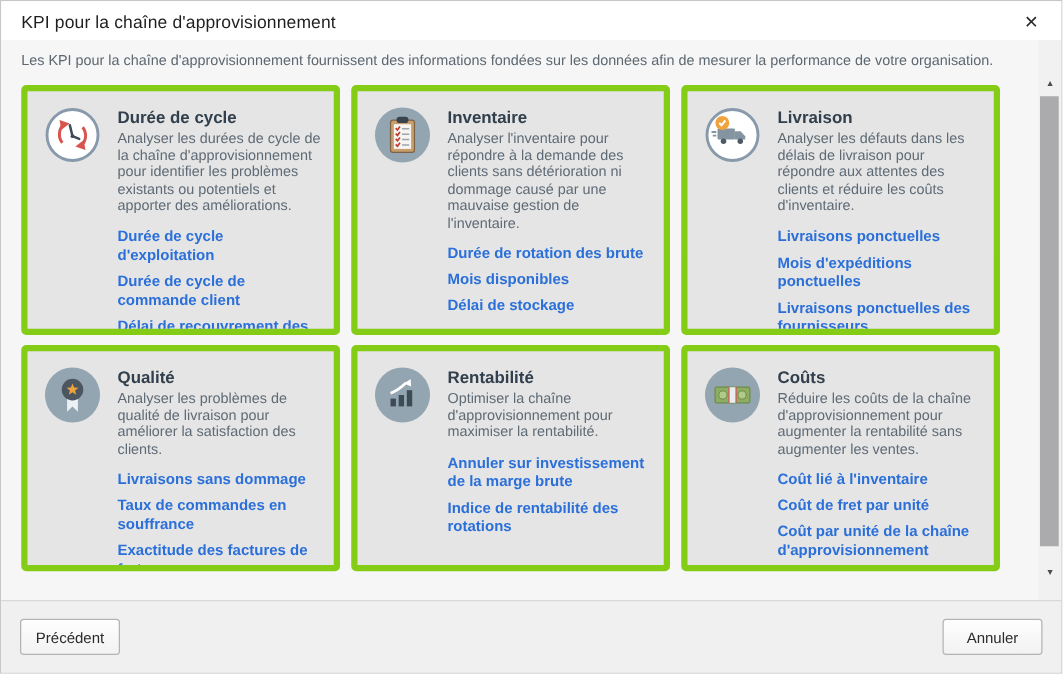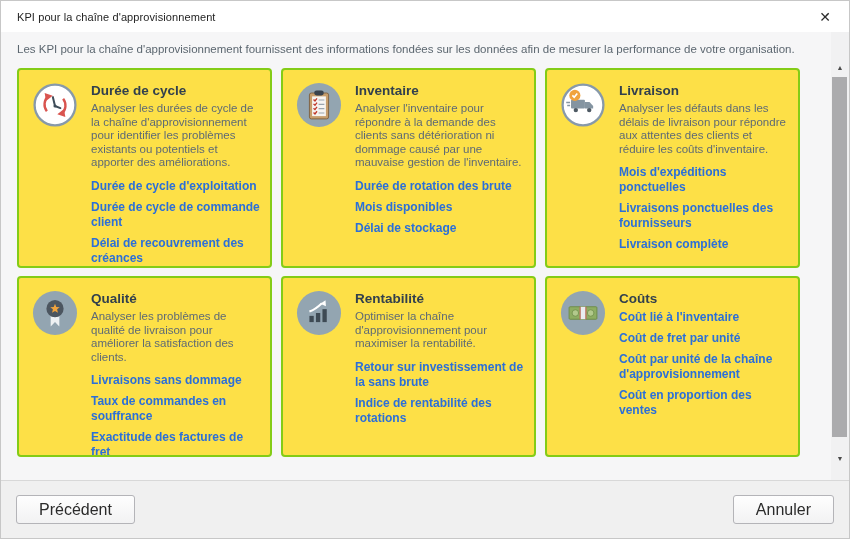--- a/index.html
+++ b/index.html
@@ -3,47 +3,47 @@
 <meta charset="utf-8">
 <style>
   * { box-sizing: border-box; margin: 0; padding: 0; }
   html,body { width:850px; height:539px; }
   body { font-family:"Liberation Sans", sans-serif; background:#fff; }
 
   .dialog { width:850px; height:539px; border:1px solid #c7c7c7; display:flex; flex-direction:column; background:#fff; }
 
   
   .dlg-header { flex:0 0 31px; background:#fff; display:flex; align-items:center; justify-content:space-between; padding:0 12px 0 16px; }
-  .dlg-title { font-size:11px; color:#1f1f1f; letter-spacing:.1px; }
+  .dlg-title { font-size:14px; color:#1f1f1f; letter-spacing:.1px; }
   .close-btn { font-size:14px; color:#2b2b2b; cursor:pointer; padding:2px 6px; line-height:1; }
 
   
   .content { flex:1 1 auto; position:relative; background:#f6f6f7; overflow:hidden; }
   .content-inner { position:absolute; left:0; top:0; right:18px; bottom:0; padding:11px 31px 0 16px; }
   .subtitle { font-size:11.5px; color:#5c6770; margin-bottom:13px; }
 
   .cards { display:grid; grid-template-columns:repeat(3,1fr); grid-template-rows:200px 181px; gap:8px 9px; }
-  .card { background:#fde047; border:2px solid #84cc16; border-radius:4px; padding:12px 10px 8px 13px; display:flex; overflow:hidden; }
+  .card { background:#e5e5e5; border:5px solid #84cc16; border-radius:4px; padding:12px 10px 8px 13px; display:flex; overflow:hidden; }
   .card-icon { flex:0 0 46px; width:46px; height:46px; margin-right:13px; }
   .card-icon svg { width:46px; height:46px; display:block; }
   .card-body { flex:1 1 auto; min-width:0; }
   .card-title { font-size:13.5px; font-weight:700; color:#32404d; margin:1px 0 4px 0; }
   .card-desc { font-size:11.5px; line-height:1.18; color:#5e6a75; margin-bottom:9px; }
   .kpi-link { display:block; font-size:12px; font-weight:700; color:#2b6fd9; line-height:1.25; margin-bottom:6px; text-decoration:none; cursor:pointer; }
 
   
   .scrollbar { position:absolute; top:0; right:0; bottom:0; width:18px; background:#f1f1f2; }
   .scroll-arrow { position:absolute; left:0; width:18px; height:17px; display:flex; align-items:center; justify-content:center; font-size:7px; color:#4a4a4a; cursor:pointer; }
   .scroll-arrow.up { top:27px; }
   .scroll-arrow.down { bottom:13px; }
   .scroll-thumb { position:absolute; left:1px; width:15px; top:45px; height:360px; background:#ababad; cursor:grab; }
 
   
   .dlg-footer { flex:0 0 58px; background:#f0f0f0; border-top:1px solid #d8d8d8; display:flex; align-items:center; justify-content:space-between; padding:0 15px; }
-  .btn { min-width:80px; height:29px; background:linear-gradient(#fefefe,#f2f2f3); border:1px solid #b4b4b8; border-radius:3px; font-family:"Liberation Sans",sans-serif; font-size:16px; color:#2b2b2b; cursor:pointer; padding:0 22px; }
+  .btn { min-width:80px; height:29px; background:linear-gradient(#fefefe,#f2f2f3); border:1px solid #b4b4b8; border-radius:3px; font-family:"Liberation Sans",sans-serif; font-size:12px; color:#2b2b2b; cursor:pointer; padding:0 6px; }
 </style>
 </head>
 <body>
 
 <div class="dialog">
 
   <div class="dlg-header">
     <div class="dlg-title">KPI pour la chaîne d'approvisionnement</div>
     <div class="close-btn">✕</div>
   </div>
@@ -128,20 +128,21 @@
               <circle cx="16.5" cy="29.3" r="2.3" fill="#4e5a64"></circle>
               <circle cx="30.5" cy="29.3" r="2.3" fill="#4e5a64"></circle>
               <circle cx="15.5" cy="14" r="5.8" fill="#f0a33d"></circle>
               <path d="M12.9 14 l1.9 1.9 3.2-4" stroke="#ffffff" stroke-width="1.7" fill="none"></path>
             </svg>
           </div>
           <div class="card-body">
             <div class="card-title">Livraison</div>
             <div class="card-desc">Analyser les défauts dans les délais de livraison pour répondre aux attentes des clients et réduire les coûts d'inventaire.</div>
             <div>
+              <a class="kpi-link">Livraisons ponctuelles</a>
               <a class="kpi-link">Mois d'expéditions ponctuelles</a>
               <a class="kpi-link">Livraisons ponctuelles des fournisseurs</a>
               <a class="kpi-link">Livraison complète</a>
             </div>
           </div>
         </div>
 
         <div class="card">
           <div class="card-icon">
             <svg viewBox="0 0 48 48">
@@ -173,40 +174,41 @@
                 <rect x="27.6" y="20" width="4.5" height="13.5"></rect>
               </g>
               <path d="M14 22.5 Q 20 20.5 27 13.8" fill="none" stroke="#ffffff" stroke-width="2.2"></path>
               <polygon points="30.8,10.6 31.2,17 25.4,14.4" fill="#ffffff"></polygon>
             </svg>
           </div>
           <div class="card-body">
             <div class="card-title">Rentabilité</div>
             <div class="card-desc">Optimiser la chaîne d'approvisionnement pour maximiser la rentabilité.</div>
             <div>
-              <a class="kpi-link">Retour sur investissement de la sans brute</a>
+              <a class="kpi-link">Annuler sur investissement de la marge brute</a>
               <a class="kpi-link">Indice de rentabilité des rotations</a>
             </div>
           </div>
         </div>
 
         <div class="card">
           <div class="card-icon">
             <svg viewBox="0 0 48 48">
               <circle cx="24" cy="24" r="23" fill="#93a5b1"></circle>
               <rect x="9.5" y="17.5" width="29" height="13" rx="1" fill="#8dad62" stroke="#6d8c48" stroke-width="1"></rect>
               <circle cx="16" cy="24" r="3.4" fill="#b2c98c" stroke="#6d8c48" stroke-width="0.8"></circle>
               <circle cx="32" cy="24" r="3.4" fill="#b2c98c" stroke="#6d8c48" stroke-width="0.8"></circle>
               <rect x="21.3" y="17.5" width="5.4" height="13" fill="#e9edf0"></rect>
               <rect x="20.4" y="17.5" width="1.1" height="13" fill="#c8645c"></rect>
               <rect x="26.5" y="17.5" width="1.1" height="13" fill="#c8645c"></rect>
             </svg>
           </div>
           <div class="card-body">
             <div class="card-title">Coûts</div>
+            <div class="card-desc">Réduire les coûts de la chaîne d'approvisionnement pour augmenter la rentabilité sans augmenter les ventes.</div>
             <div>
               <a class="kpi-link">Coût lié à l'inventaire</a>
               <a class="kpi-link">Coût de fret par unité</a>
               <a class="kpi-link">Coût par unité de la chaîne d'approvisionnement</a>
               <a class="kpi-link">Coût en proportion des ventes</a>
             </div>
           </div>
         </div>
 
       </div>

